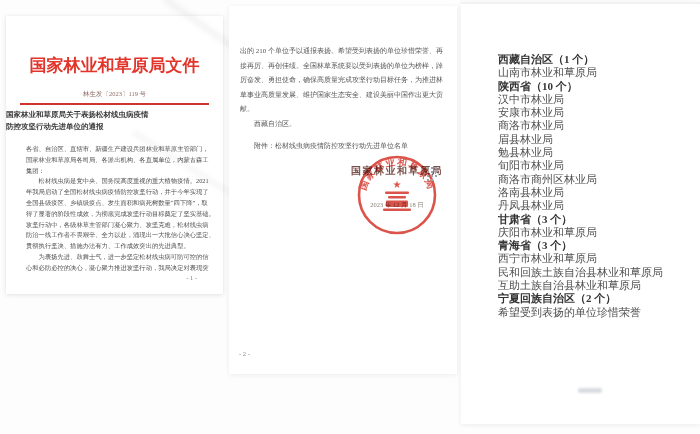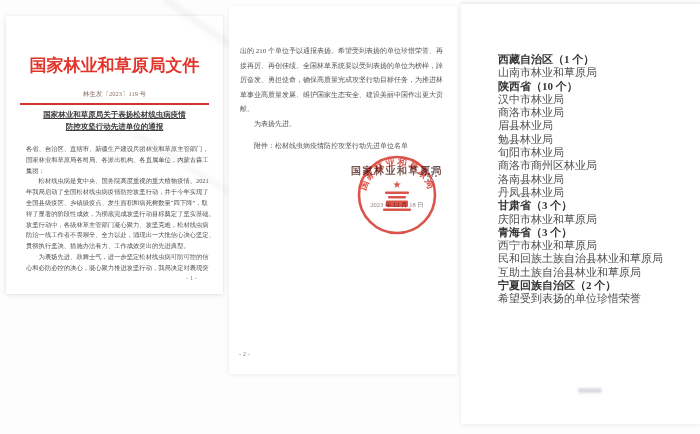--- a/index.html
+++ b/index.html
@@ -12,22 +12,22 @@
          box-shadow:0 1px 5px rgba(0,0,0,.07);}
   #page3{left:461px;top:2px;width:239px;height:420px;
          box-shadow:0 1px 5px rgba(0,0,0,.07);border-top:2px solid #f1f1f1;}
 
   
   .p1-header{position:absolute;left:0;right:0;top:38px;text-align:center;
              color:#e2342a;font-weight:bold;font-size:17px;letter-spacing:0px;}
   .p1-docnum{position:absolute;left:0;right:0;top:74px;text-align:center;
              color:#8d6a62;font-size:6.5px;}
   .p1-redline{position:absolute;left:14px;right:14px;top:87px;height:2px;background:#d0342c;}
-  .p1-title{position:absolute;left:0;right:0;text-align:center;font-weight:bold;
-            color:#3c3c3c;font-size:7.5px;white-space:nowrap;text-decoration:underline;}
+  .p1-title{position:absolute;left:0;right:0;font-weight:bold;
+            color:#3c3c3c;font-size:7.5px;white-space:nowrap;}
   .p1-title.l1{top:94px;}
   .p1-title.l2{top:106px;}
   .p1-body{position:absolute;left:20px;top:128px;width:180px;}
   .p1-body .tline{font-size:6.3px;line-height:10.8px;color:#4e4e4e;white-space:nowrap;}
   .p1-pagenum{position:absolute;right:26px;top:258px;font-size:6.5px;color:#7d7d7d;}
   .streak{position:absolute;background:rgba(60,60,60,.05);filter:blur(2px);pointer-events:none;}
   .s1{left:148px;top:14px;width:120px;height:7px;transform:rotate(35deg);}
   .s2{left:116px;top:150px;width:140px;height:6px;transform:rotate(32deg);background:rgba(60,60,60,.04);}
 
   
@@ -86,21 +86,21 @@
   </div>
 
   <div class="page" id="page2">
     <div class="p2-body">
 
     <div class="tline">出的 210 个单位予以通报表扬。希望受到表扬的单位珍惜荣誉、再</div>
         <div class="tline">接再厉、再创佳绩。全国林草系统要以受到表扬的单位为榜样，踔</div>
         <div class="tline">厉奋发、勇担使命，确保高质量完成攻坚行动目标任务，为推进林</div>
         <div class="tline">草事业高质量发展、维护国家生态安全、建设美丽中国作出更大贡</div>
         <div class="tline">献。</div>
-        <div class="tline">　　为表扬先进。</div>
+        <div class="tline">　　西藏自治区。</div>
       </div>
     <div class="p2-attach">　　附件：松材线虫病疫情防控攻坚行动先进单位名单</div>
     <div class="p2-issuer">国家林业和草原局</div>
     <div class="p2-date">2023 年 12 月 18 日</div>
 
     <svg class="p2-seal" viewBox="0 0 84 84">
       <circle cx="42" cy="42" r="38" fill="none" stroke="#d5362b" stroke-width="2.6"></circle>
       <path id="sealArc" d="M 11,52 A 32,32 0 1 1 73,52" fill="none"></path>
       <text font-size="9.5" fill="#d5362b" letter-spacing="1.5" font-weight="bold">
         <textPath href="#sealArc" startOffset="50%" text-anchor="middle">国家林业和草原局</textPath>
@@ -118,20 +118,21 @@
     <div class="p2-pagenum">- 2 -</div>
   </div>
 
   <div class="page" id="page3">
     <div class="p3-list">
 
     <div class="tline bold">西藏自治区（1 个）</div>
         <div class="tline">山南市林业和草原局</div>
         <div class="tline bold">陕西省（10 个）</div>
         <div class="tline">汉中市林业局</div>
+        <div class="tline">安康市林业局</div>
         <div class="tline">商洛市林业局</div>
         <div class="tline">眉县林业局</div>
         <div class="tline">勉县林业局</div>
         <div class="tline">旬阳市林业局</div>
         <div class="tline">商洛市商州区林业局</div>
         <div class="tline">洛南县林业局</div>
         <div class="tline">丹凤县林业局</div>
         <div class="tline bold">甘肃省（3 个）</div>
         <div class="tline">庆阳市林业和草原局</div>
         <div class="tline bold">青海省（3 个）</div>

